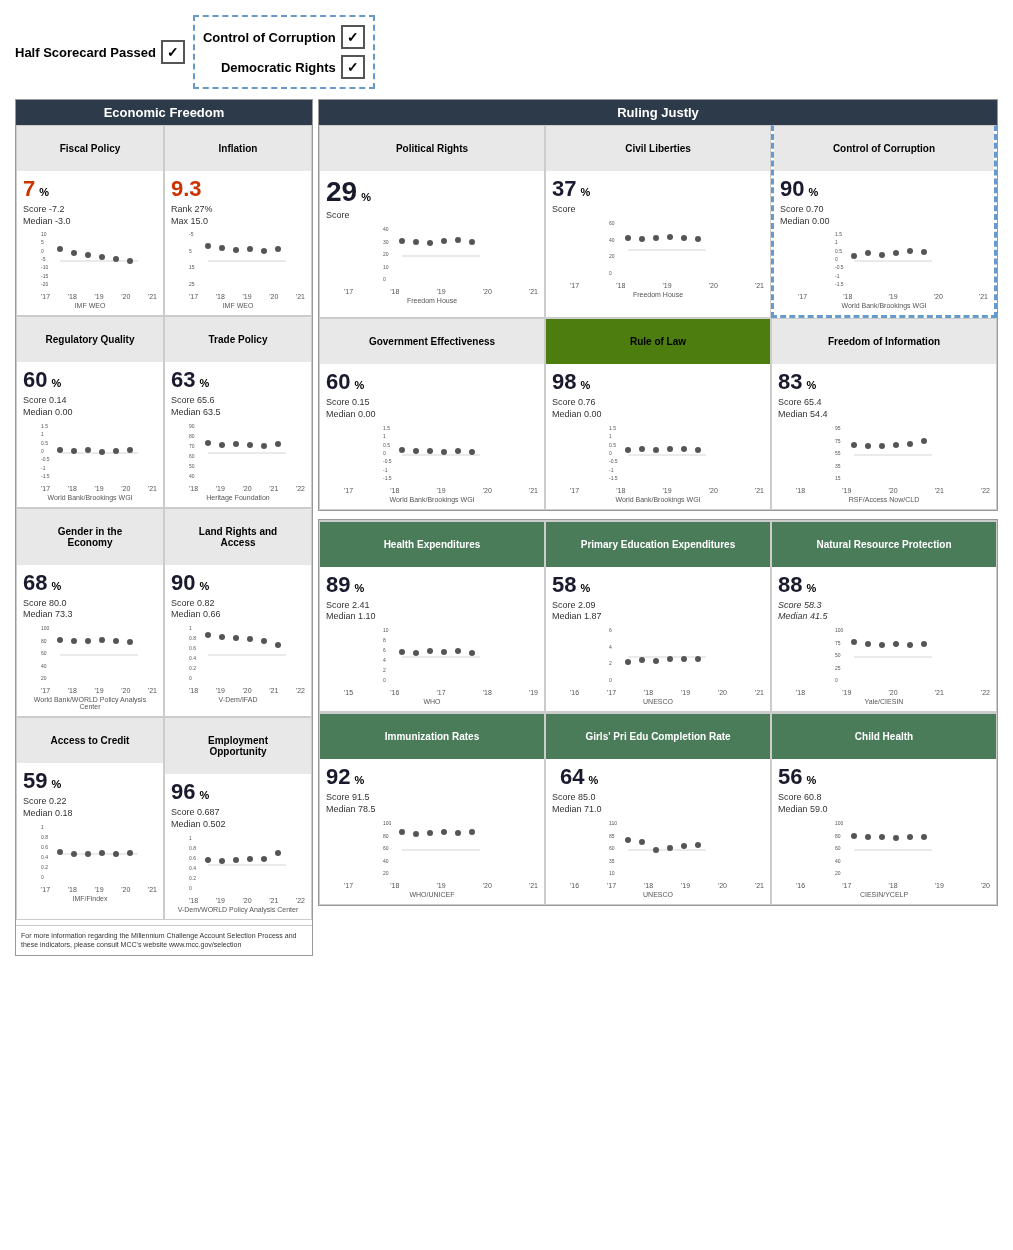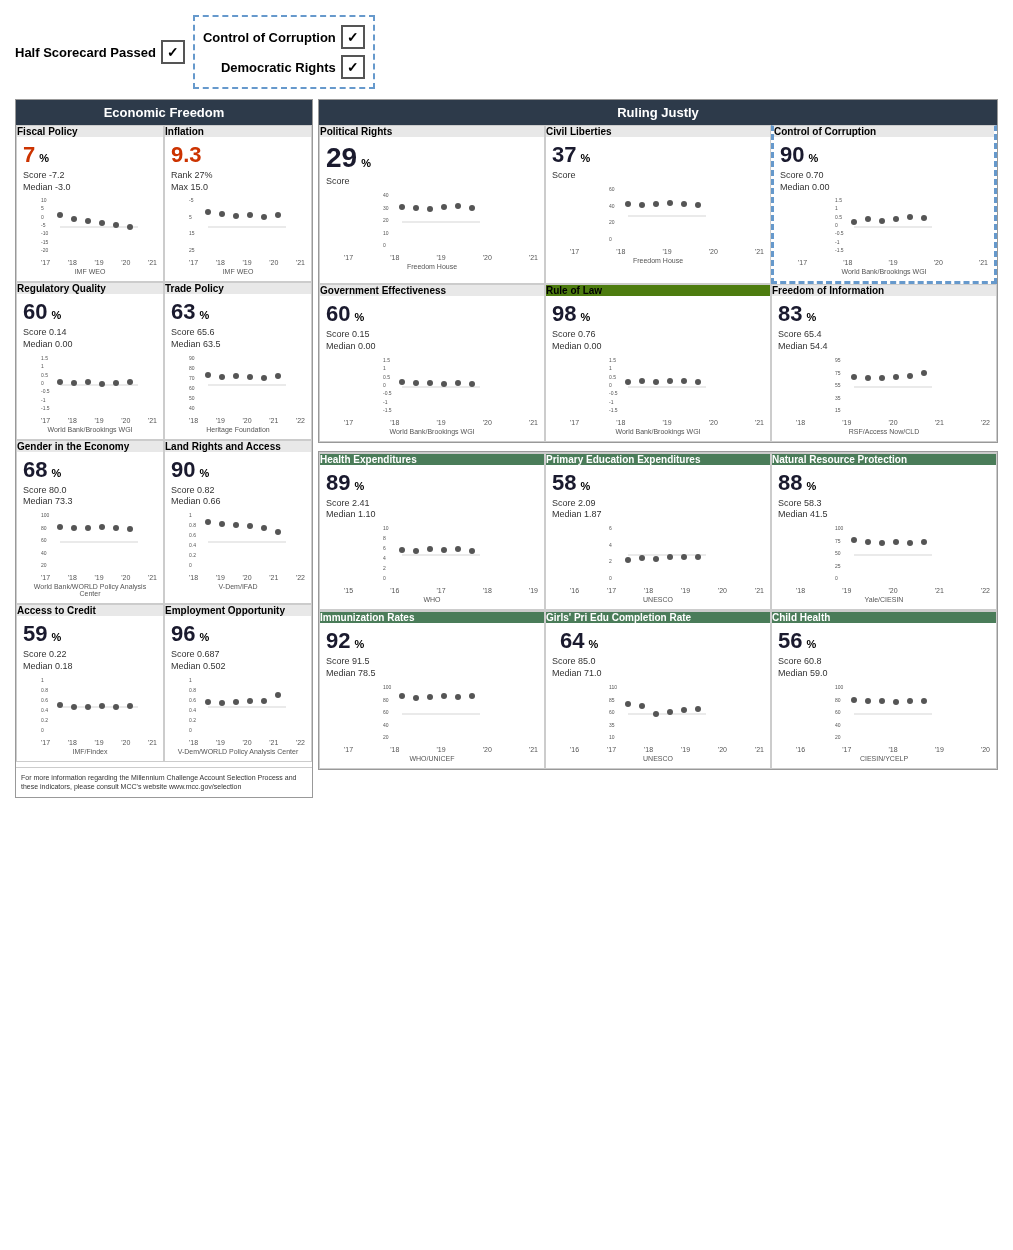--- a/index.html
+++ b/index.html
@@ -23,21 +23,21 @@
     .right-panel { flex: 1; }
 
     
     .section-box { border: 1px solid #999; margin-bottom: 8px; }
     .section-title { background: #2d3a4a; color: #fff; text-align: center; font-weight: bold; font-size: 13px; padding: 5px; }
     
     
     .two-col { display: grid; grid-template-columns: 1fr 1fr; }
     
     .metric-cell { border: 1px solid #ccc; padding: 6px; position: relative; }
-    .metric-title { background: #e8e8e8; font-weight: bold; font-size: 10px; padding: 0; margin: -6px -6px 5px -6px; }
+    .metric-title { background: #e8e8e8; font-weight: bold; font-size: 10px; text-align: center; padding: 17px; margin: -6px -6px 5px -6px; }
     .metric-title.green { background: #4a7c59; color: #fff; }
     
     .metric-value-row { display: flex; align-items: baseline; gap: 4px; margin-bottom: 2px; }
     
     
     .chart-area { height: 60px; position: relative; margin: 4px 0 2px 0; }
     
     
     .info-bar { font-size: 7px; color: #333; border-top: 1px solid #ccc; padding: 5px; margin-top: 5px; line-height: 1.4; }
 
@@ -582,21 +582,21 @@
                 <span>'21</span>
               </div>
               <div style="font-size: 7px; color: rgb(85, 85, 85); text-align: center; margin-top: 2px;">UNESCO</div>
             </div>
             <div class="metric-cell">
               <div class="metric-title green">Natural Resource Protection</div>
               <div class="metric-value-row">
                 <span style="font-size: 22px; font-weight: bold; color: rgb(26, 26, 46);">88</span>
                 <sup style="font-size: 11px; font-weight: bold;">%</sup>
               </div>
-              <div style="font-size: 9px; line-height: 1.3; color: rgb(51, 51, 51);">Score 58.3<br>Median 41.5</div>
+              <div style="font-size: 9px; line-height: 1.3; color: rgb(51, 51, 51); font-style: italic;">Score 58.3<br>Median 41.5</div>
               <div class="chart-area"><svg width="100%" height="55" viewBox="0 0 100 55">
                   <text x="1" y="5" font-size="5" fill="#555">100</text>
                   <text x="1" y="17.5" font-size="5" fill="#555">75</text>
                   <text x="1" y="30" font-size="5" fill="#555">50</text>
                   <text x="1" y="42.5" font-size="5" fill="#555">25</text>
                   <text x="1" y="55" font-size="5" fill="#555">0</text>
                   <line x1="20" y1="30" x2="98" y2="30" stroke="#aaa" stroke-width="0.5"></line>
                   <circle cx="20" cy="15" r="3" fill="#555"></circle>
                   <circle cx="34" cy="17" r="3" fill="#555"></circle>
                   <circle cx="48" cy="18" r="3" fill="#555"></circle>

